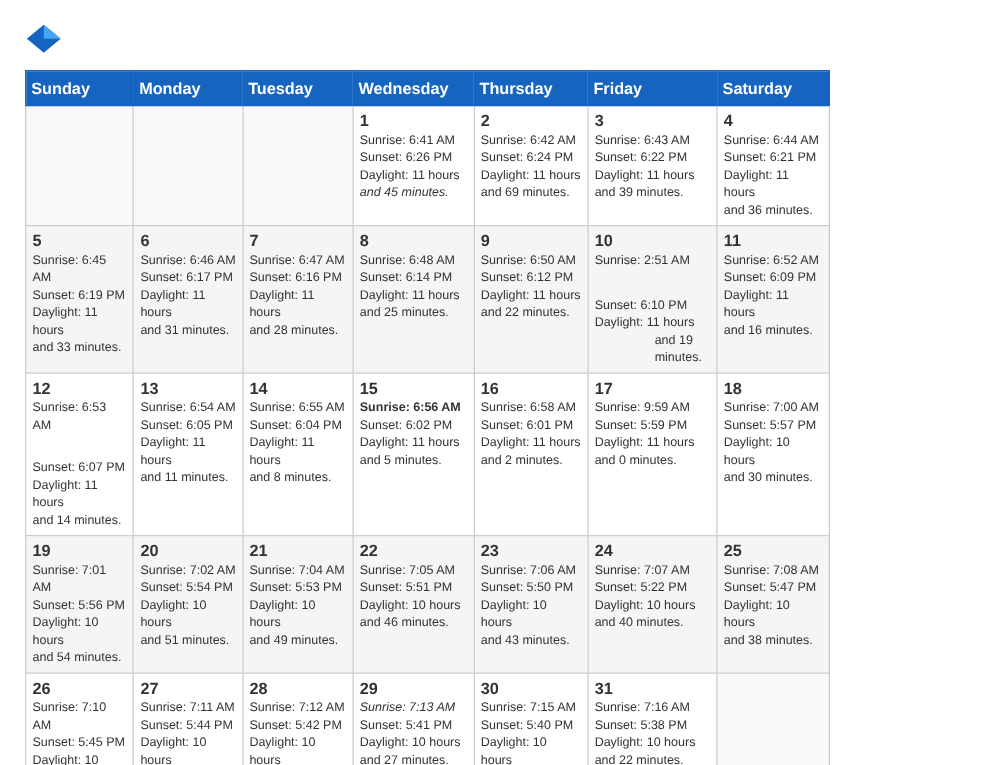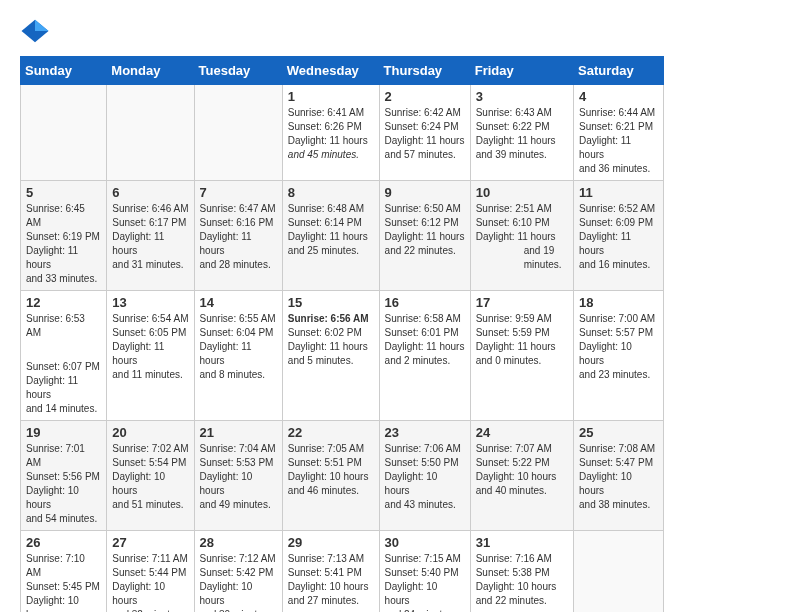--- a/index.html
+++ b/index.html
@@ -140,21 +140,21 @@
               <span style="display: block;">Daylight: 11 hours</span>
               <span style="display: block; font-style: italic;">and 45 minutes.</span>
             </div>
           </td>
           <td>
             <span class="day-num">2</span>
             <div class="day-text">
               <span style="display: block;">Sunrise: 6:42 AM</span>
               <span style="display: block;">Sunset: 6:24 PM</span>
               <span style="display: block;">Daylight: 11 hours</span>
-              <span style="display: block;">and 57 minutes.</span>
+              <span style="display: block;">and 69 minutes.</span>
             </div>
           </td>
           <td>
             <span class="day-num">3</span>
             <div class="day-text">
               <span style="display: block;">Sunrise: 6:43 AM</span>
               <span style="display: block;">Sunset: 6:22 PM</span>
               <span style="display: block;">Daylight: 11 hours</span>
               <span style="display: block;">and 39 minutes.</span>
             </div>
@@ -212,21 +212,21 @@
               <span style="display: block;">Sunrise: 6:50 AM</span>
               <span style="display: block;">Sunset: 6:12 PM</span>
               <span style="display: block;">Daylight: 11 hours</span>
               <span style="display: block;">and 22 minutes.</span>
             </div>
           </td>
           <td>
             <span class="day-num">10</span>
             <div class="day-text">
               <span style="display: block;">Sunrise: 2:51 AM</span>
-              <span style="display: block;">Sunset: 6:10 PM</span>
+              <span style="display: block; margin-top: 22px;">Sunset: 6:10 PM</span>
               <span style="display: block;">Daylight: 11 hours</span>
               <span style="display: block; margin-left: 48px;">and 19 minutes.</span>
             </div>
           </td>
           <td>
             <span class="day-num">11</span>
             <div class="day-text">
               <span style="display: block;">Sunrise: 6:52 AM</span>
               <span style="display: block;">Sunset: 6:09 PM</span>
               <span style="display: block;">Daylight: 11 hours</span>
@@ -288,21 +288,21 @@
               <span style="display: block;">Daylight: 11 hours</span>
               <span style="display: block;">and 0 minutes.</span>
             </div>
           </td>
           <td>
             <span class="day-num">18</span>
             <div class="day-text">
               <span style="display: block;">Sunrise: 7:00 AM</span>
               <span style="display: block;">Sunset: 5:57 PM</span>
               <span style="display: block;">Daylight: 10 hours</span>
-              <span style="display: block;">and 23 minutes.</span>
+              <span style="display: block;">and 30 minutes.</span>
             </div>
           </td>
         </tr>
         <tr>
           <td>
             <span class="day-num">19</span>
             <div class="day-text">
               <span style="display: block;">Sunrise: 7:01 AM</span>
               <span style="display: block;">Sunset: 5:56 PM</span>
               <span style="display: block;">Daylight: 10 hours</span>
@@ -388,21 +388,21 @@
             <div class="day-text">
               <span style="display: block;">Sunrise: 7:12 AM</span>
               <span style="display: block;">Sunset: 5:42 PM</span>
               <span style="display: block;">Daylight: 10 hours</span>
               <span style="display: block;">and 30 minutes.</span>
             </div>
           </td>
           <td>
             <span class="day-num">29</span>
             <div class="day-text">
-              <span style="display: block;">Sunrise: 7:13 AM</span>
+              <span style="display: block; font-style: italic;">Sunrise: 7:13 AM</span>
               <span style="display: block;">Sunset: 5:41 PM</span>
               <span style="display: block;">Daylight: 10 hours</span>
               <span style="display: block;">and 27 minutes.</span>
             </div>
           </td>
           <td>
             <span class="day-num">30</span>
             <div class="day-text">
               <span style="display: block;">Sunrise: 7:15 AM</span>
               <span style="display: block;">Sunset: 5:40 PM</span>

